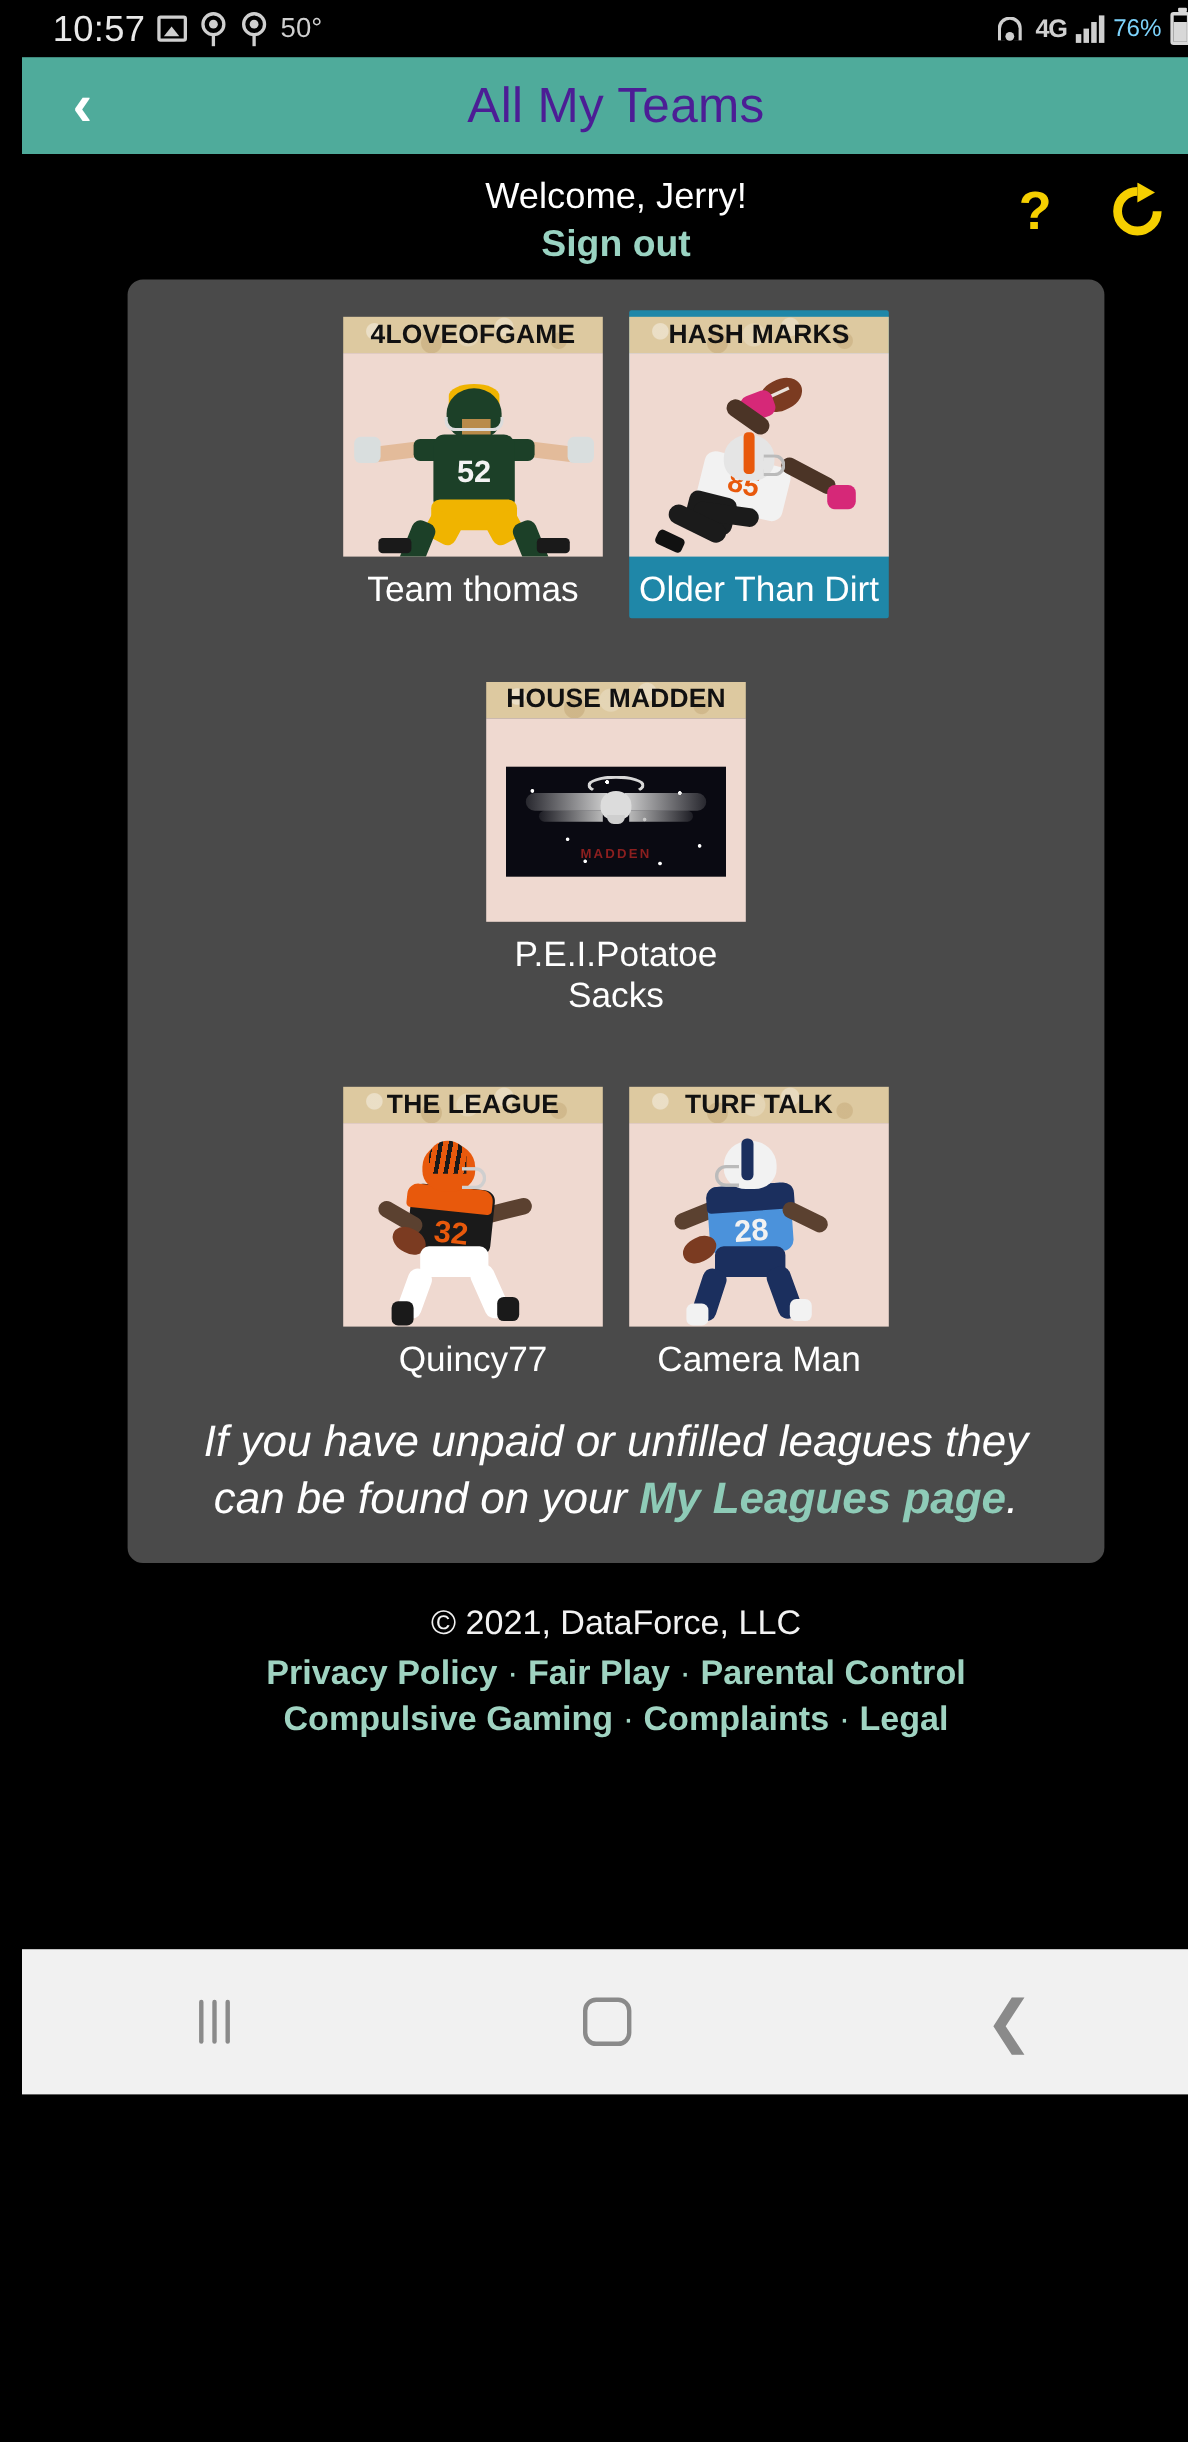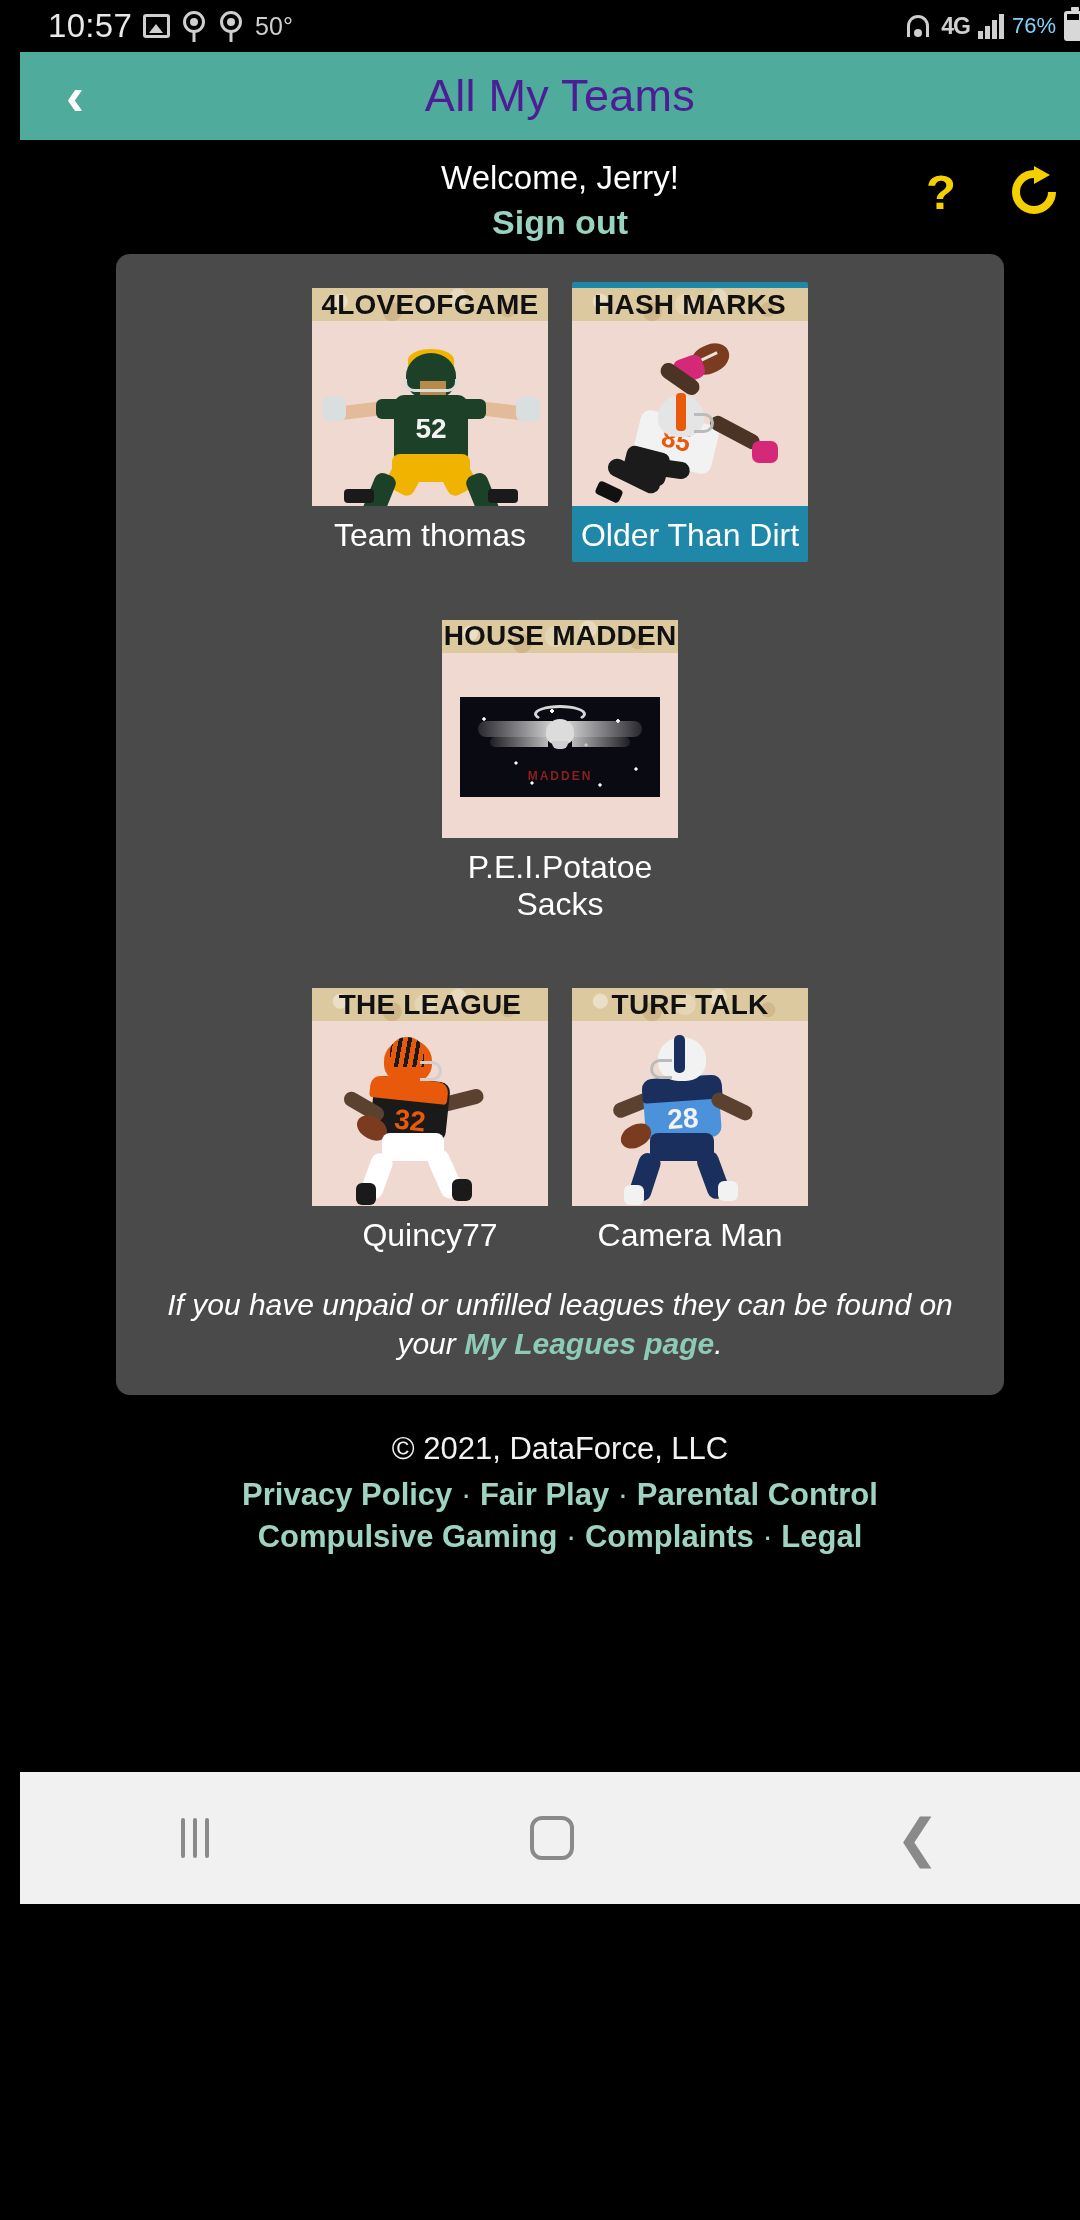--- a/index.html
+++ b/index.html
@@ -105,21 +105,21 @@
   .team-cell.selected{ background:#1f87a8; width:236px; }
   .card-head{
     background:#ddc9a0;
     background-image:
       radial-gradient(circle at 12% 40%, rgba(255,255,255,.40) 0 7px, transparent 8px),
       radial-gradient(circle at 34% 72%, rgba(190,160,110,.45) 0 9px, transparent 10px),
       radial-gradient(circle at 62% 28%, rgba(255,255,255,.32) 0 8px, transparent 9px),
       radial-gradient(circle at 83% 66%, rgba(190,160,110,.40) 0 7px, transparent 8px),
       radial-gradient(circle at 48% 50%, rgba(255,255,255,.22) 0 10px, transparent 11px);
     height:33px; display:flex; align-items:center; justify-content:center;
-    color:#111; font-weight:bold; font-size:28px; letter-spacing:.2px;
+    color:#111; font-weight:bold; font-size:24px; letter-spacing:.2px;
     overflow:hidden; white-space:nowrap;
   }
   .card-img{
     height:185px; background:#efd9d0; position:relative; overflow:hidden;
   }
   .team-label{
     text-align:center; color:#fff; font-size:32px; margin-top:11px;
     line-height:1.15; padding:0 2px;
   }
 
@@ -227,21 +227,21 @@
   .p6 .ball{ left:48px; top:104px; width:32px; height:22px; background:#7b3b21; border-radius:50%/55%; transform:rotate(-28deg);}
   .p6 .hips{ left:78px; top:112px; width:64px; height:28px; background:#1b2f5e; border-radius:8px;}
   .p6 .legL{ left:62px; top:132px; width:22px; height:48px; background:#1b2f5e; border-radius:9px; transform:rotate(18deg);}
   .p6 .legR{ left:130px; top:130px; width:22px; height:48px; background:#1b2f5e; border-radius:9px; transform:rotate(-20deg);}
   .p6 .sockL{ left:52px; top:164px; width:20px; height:20px; background:#f2f2f2; border-radius:6px;}
   .p6 .sockR{ left:146px; top:160px; width:20px; height:20px; background:#f2f2f2; border-radius:6px;}
 
   
   .note{
     margin:24px 34px 0 34px; text-align:center; color:#fff;
-    font-style:italic; font-size:30px; line-height:1.28;
+    font-style:italic; font-size:40px; line-height:1.28;
   }
   .note .lnk{ color:#8ecbb7; font-weight:bold; font-style:italic; cursor:pointer; }
 
   
   .footer{ margin-top:36px; text-align:center; }
   .copy{ color:#f2f2f2; font-size:31px; }
   .flinks{ margin-top:7px; color:#9fd3c1; font-size:31px; font-weight:bold; line-height:1.37; }
   .flinks a{ color:#9fd3c1; text-decoration:none; cursor:pointer; }
   .sep{ color:#9fd3c1; font-weight:normal; }
 

